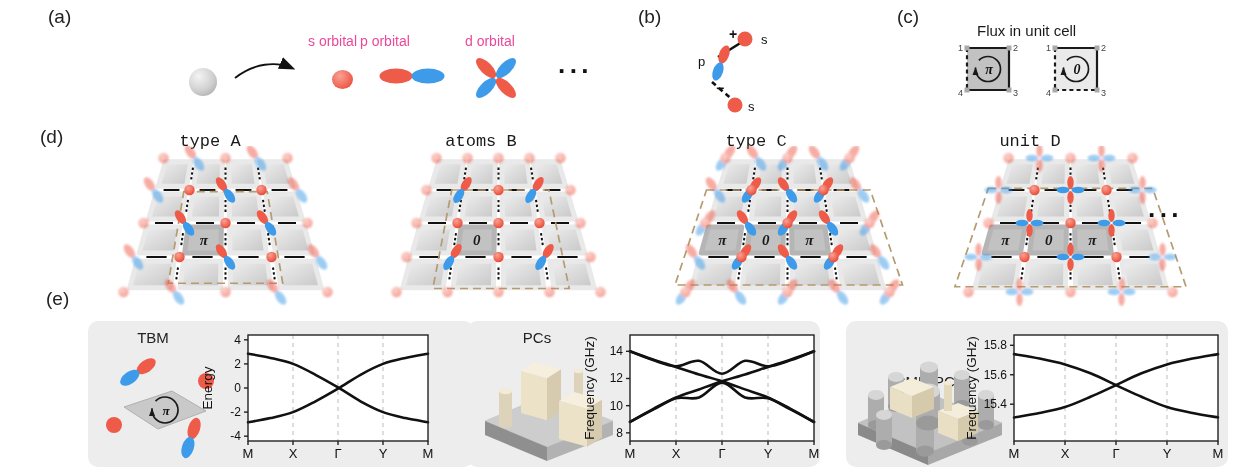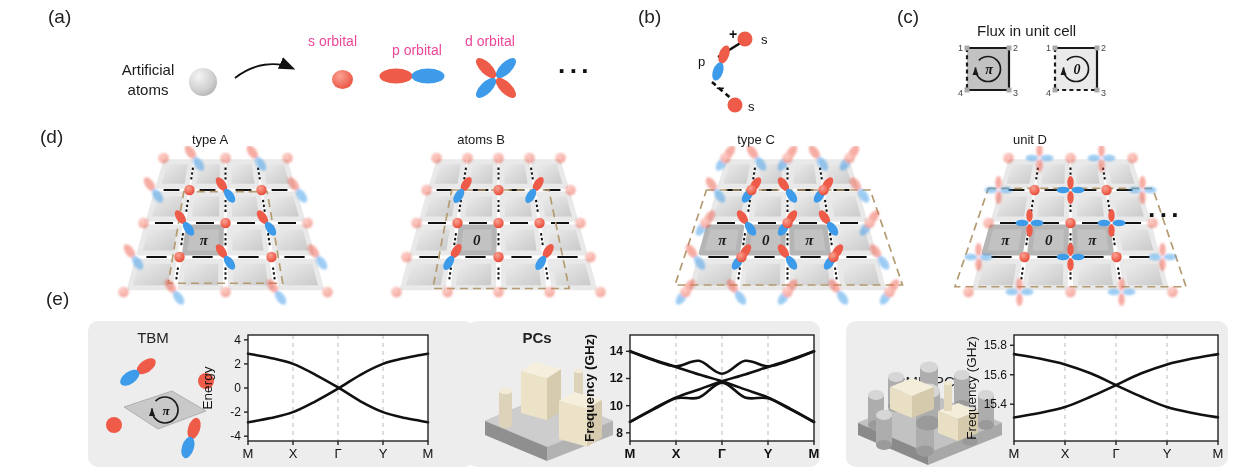--- a/index.html
+++ b/index.html
@@ -3,57 +3,53 @@
 <meta charset="utf-8">
 <style>
   html,body{margin:0;padding:0;background:#ffffff;}
   .page{position:relative;width:1246px;height:473px;background:#fff;overflow:hidden;
         font-family:"Liberation Sans",sans-serif;color:#1a1a1a;}
   .abs{position:absolute;}
   .panel-label{font-size:19px;color:#222;}
   .atoms-label{font-size:15px;line-height:1.3;text-align:center;color:#1a1a1a;}
   .orb-label{font-size:14px;color:#ec4899;}
   .ellipsis{font-size:26px;font-weight:bold;letter-spacing:3px;color:#111;}
-  .type-label{font-size:13px;color:#1a1a1a;text-align:center;width:120px;}
+  .type-label{font-size:17px;color:#1a1a1a;text-align:center;width:120px;font-family:Liberation Mono, monospace;}
   .flux-title{font-size:15px;color:#1a1a1a;width:165px;}
   .ebox{position:absolute;background:#ededed;border-radius:10px;}
   .ebox-title{position:absolute;font-size:15px;color:#222;text-align:center;}
   .sphere{border-radius:50%;background:radial-gradient(circle at 35% 30%,#f4f4f4,#cfcfcf 55%,#9e9e9e);}
   .s-blob{border-radius:50%;background:radial-gradient(circle at 38% 32%,#f9a294,#ee5b49 70%,#d8402e);}
   .tag{font-size:13px;color:#111;}
   .sign{font-size:14px;font-weight:bold;color:#111;}
 </style>
 </head>
 <body>
 
 <div class="page">
 
   <div class="abs panel-label" style="left:48px;top:6px;">(a)</div>
   <div class="abs panel-label" style="left:638px;top:6px;">(b)</div>
   <div class="abs panel-label" style="left:897px;top:6px;">(c)</div>
   <div class="abs panel-label" style="left:40px;top:126px;">(d)</div>
   <div class="abs panel-label" style="left:46px;top:288px;">(e)</div>
 
-  <div class="abs atoms-label" style="left:112px;top:60px;width:72px;">
-    <span>Artificial</span><br>
-    <span>atoms</span>
-  </div>
   <div class="abs sphere" style="left:189px;top:68px;width:28px;height:28px;"></div>
 
   <svg class="abs" style="left:232px;top:56px;" width="70" height="30">
     <defs>
         <marker id="ah" markerWidth="9" markerHeight="8" refX="7" refY="4" orient="auto">
       <polygon points="0,0.5 9,4 0,7.5" fill="#111"></polygon>
         </marker>
       </defs>
     <path d="M3,22 C22,7 44,5 60,12" fill="none" stroke="#111" stroke-width="1.8" marker-end="url(#ah)"></path>
   </svg>
 
   <div class="abs orb-label" style="left:308px;top:33px;">s orbital</div>
-  <div class="abs orb-label" style="left:392px;top:33px;margin-top:9px;">p orbital</div>
+  <div class="abs orb-label" style="left:360px;top:33px;">p orbital</div>
   <div class="abs orb-label" style="left:465px;top:33px;">d orbital</div>
 
   <div class="abs s-blob" style="left:332px;top:70px;width:21px;height:19px;"></div>
 
   <svg class="abs" style="left:378px;top:64px;" width="70" height="24">
     <ellipse cx="18" cy="12" rx="16.5" ry="7.5" fill="#ee5b49"></ellipse>
     <ellipse cx="50" cy="12" rx="16.5" ry="7.5" fill="#3d9be9"></ellipse>
   </svg>
 
   <svg class="abs" style="left:458px;top:50px;" width="78" height="58">
@@ -908,21 +904,21 @@
         <line x1="138" y1="112" x2="138" y2="116" stroke="#222" stroke-width="1.4"></line>
         <text x="138" y="129" text-anchor="middle" font-size="13" fill="#111" font-family="&quot;Liberation Sans&quot;,sans-serif">Γ</text>
         <line x1="183" y1="112" x2="183" y2="116" stroke="#222" stroke-width="1.4"></line>
         <text x="183" y="129" text-anchor="middle" font-size="13" fill="#111" font-family="&quot;Liberation Sans&quot;,sans-serif">Y</text>
         <line x1="228" y1="112" x2="228" y2="116" stroke="#222" stroke-width="1.4"></line>
         <text x="228" y="129" text-anchor="middle" font-size="13" fill="#111" font-family="&quot;Liberation Sans&quot;,sans-serif">M</text>
         <text x="12" y="59" text-anchor="middle" font-size="13.5" fill="#111" font-family="&quot;Liberation Sans&quot;,sans-serif" transform="rotate(-90 12 59)">Energy</text>
       </svg>
   </div>
 
-  <div class="ebox" style="left:467px;top:321px;width:353px;height:146px;font-weight:bold;">
+  <div class="ebox" style="left:467px;top:321px;width:353px;height:146px;">
     <div class="ebox-title" style="left:25px;top:8px;width:90px;">PCs</div>
     <svg class="abs" style="left:8px;top:22px;" width="150" height="122" id="artPCS">
         <path d="M10,78 L72,52 L138,78 L72,104 Z" fill="#cdcdcd" stroke="#bdbdbd" stroke-width="0.5"></path>
         <path d="M10,78 L72,104 L72,118 L10,92 Z" fill="#8f8f8f"></path>
         <path d="M72,104 L138,78 L138,92 L72,118 Z" fill="#b2b2b2"></path>
         <rect x="24" y="48" width="13" height="34" fill="#ddd3ba"></rect>
         <ellipse cx="30.5" cy="48" rx="6.5" ry="3.25" fill="#f2ebd8"></ellipse>
         <ellipse cx="30.5" cy="82" rx="6.5" ry="3.25" fill="#ddd3ba"></ellipse>
         <path d="M46,28 L60,19 L86,26.28 L72,35.28 Z" fill="#f6efdd"></path>
         <path d="M46,28 L72,35.28 L72,77.28 L46,70 Z" fill="#ece2c8"></path>

